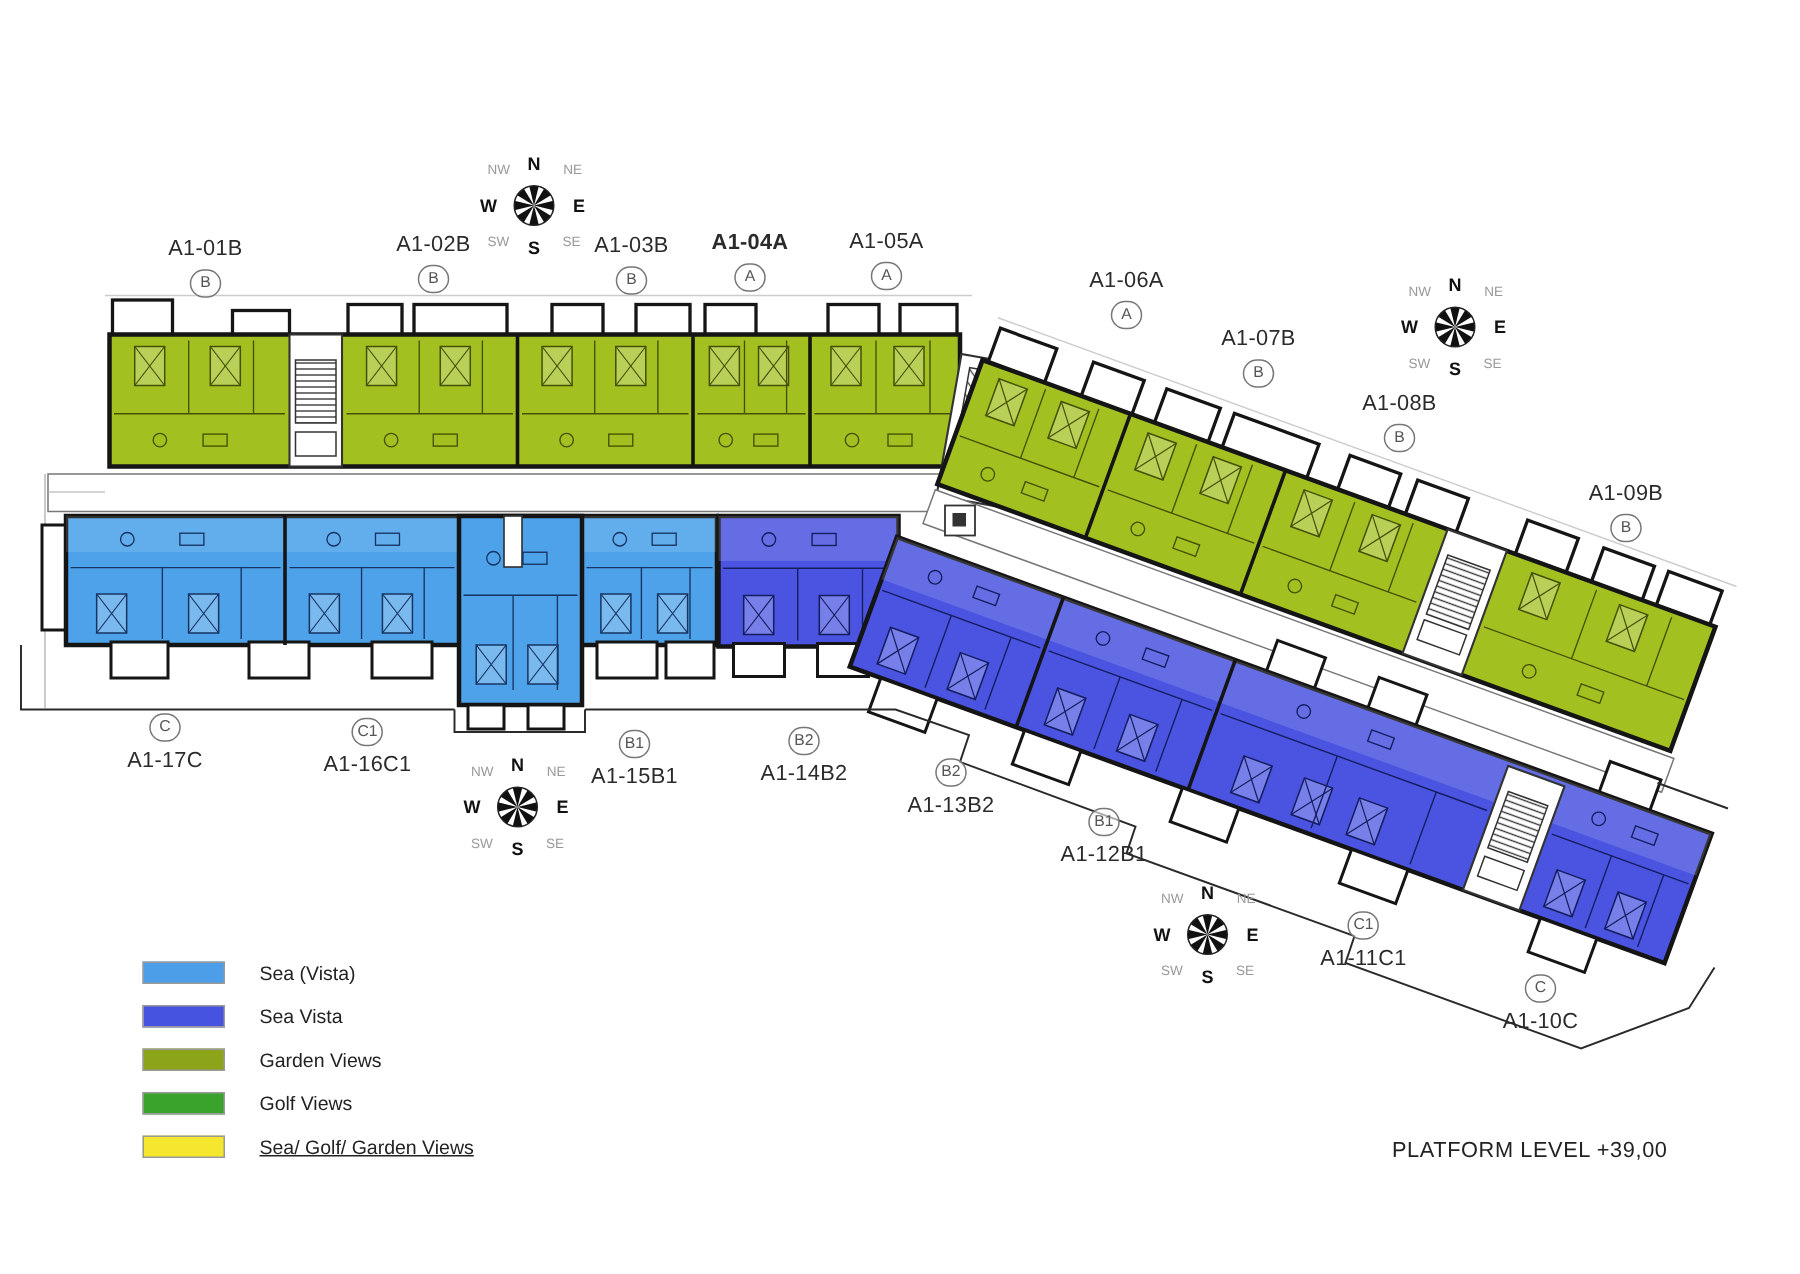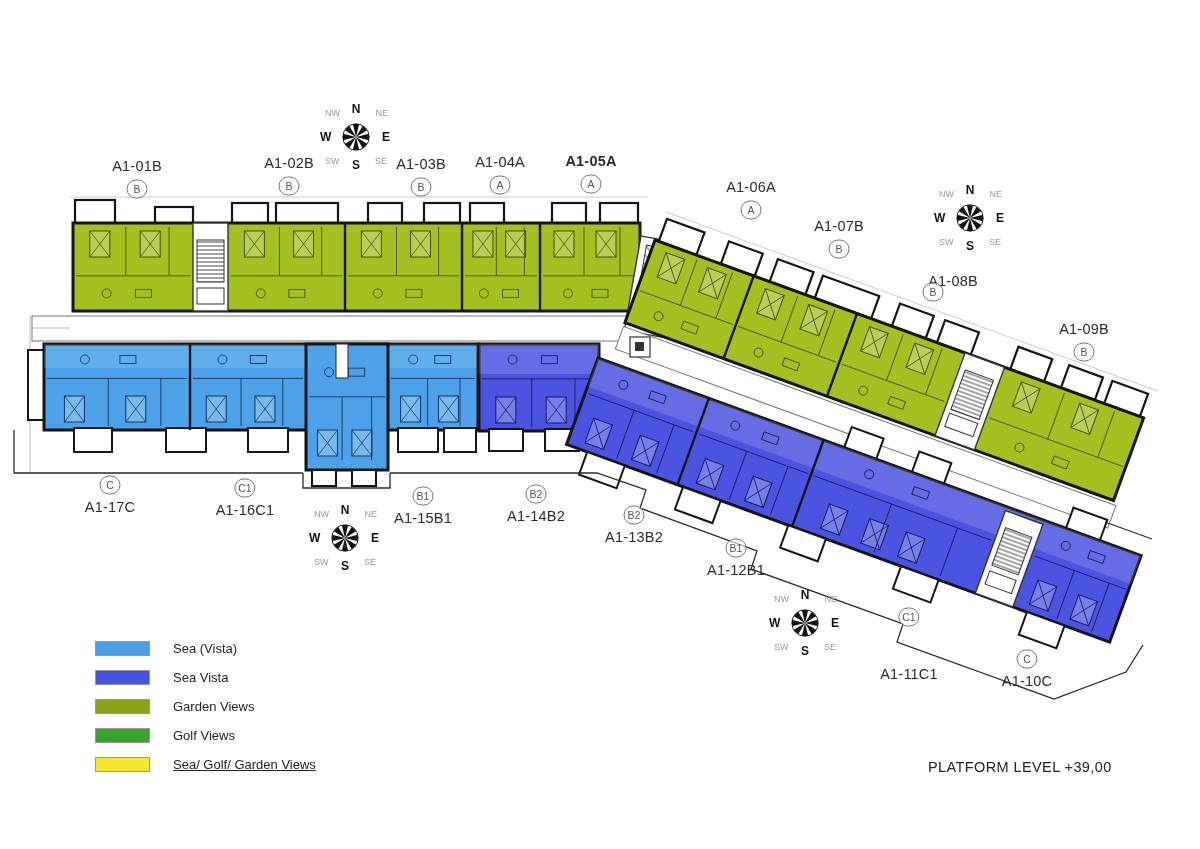--- a/index.html
+++ b/index.html
@@ -387,35 +387,35 @@
   </svg>
 
 
   <div id="unit-labels">
       <div class="unit-name" style="left: 137px; top: 166px;">A1-01B</div>
       <div class="unit-circle" style="left: 137px; top: 189px;">B</div>
       <div class="unit-name" style="left: 289px; top: 163px;">A1-02B</div>
       <div class="unit-circle" style="left: 289px; top: 186px;">B</div>
       <div class="unit-name" style="left: 421px; top: 164px;">A1-03B</div>
       <div class="unit-circle" style="left: 421px; top: 187px;">B</div>
-      <div class="unit-name" style="left: 500px; top: 162px;">A1-04A</div>
+      <div class="unit-name" style="left: 500px; top: 162px; font-weight: bold;">A1-04A</div>
       <div class="unit-circle" style="left: 500px; top: 185px;">A</div>
-      <div class="unit-name" style="left: 591px; top: 161px; font-weight: bold;">A1-05A</div>
+      <div class="unit-name" style="left: 591px; top: 161px;">A1-05A</div>
       <div class="unit-circle" style="left: 591px; top: 184px;">A</div>
       <div class="unit-name" style="left: 751px; top: 187px;">A1-06A</div>
       <div class="unit-circle" style="left: 751px; top: 210px;">A</div>
       <div class="unit-name" style="left: 839px; top: 226px;">A1-07B</div>
       <div class="unit-circle" style="left: 839px; top: 249px;">B</div>
-      <div class="unit-name" style="left: 933px; top: 281px; margin-left: 20px;">A1-08B</div>
+      <div class="unit-name" style="left: 933px; top: 269px;">A1-08B</div>
       <div class="unit-circle" style="left: 933px; top: 292px;">B</div>
       <div class="unit-name" style="left: 1084px; top: 329px;">A1-09B</div>
       <div class="unit-circle" style="left: 1084px; top: 352px;">B</div>
       <div class="unit-name" style="left: 1027px; top: 681px;">A1-10C</div>
       <div class="unit-circle" style="left: 1027px; top: 659px;">C</div>
-      <div class="unit-name" style="left: 909px; top: 674px;">A1-11C1</div>
+      <div class="unit-name" style="left: 909px; top: 639px;">A1-11C1</div>
       <div class="unit-circle" style="left: 909px; top: 617px;">C1</div>
       <div class="unit-name" style="left: 736px; top: 570px;">A1-12B1</div>
       <div class="unit-circle" style="left: 736px; top: 548px;">B1</div>
       <div class="unit-name" style="left: 634px; top: 537px;">A1-13B2</div>
       <div class="unit-circle" style="left: 634px; top: 515px;">B2</div>
       <div class="unit-name" style="left: 536px; top: 516px;">A1-14B2</div>
       <div class="unit-circle" style="left: 536px; top: 494px;">B2</div>
       <div class="unit-name" style="left: 423px; top: 518px;">A1-15B1</div>
       <div class="unit-circle" style="left: 423px; top: 496px;">B1</div>
       <div class="unit-name" style="left: 245px; top: 510px;">A1-16C1</div>

